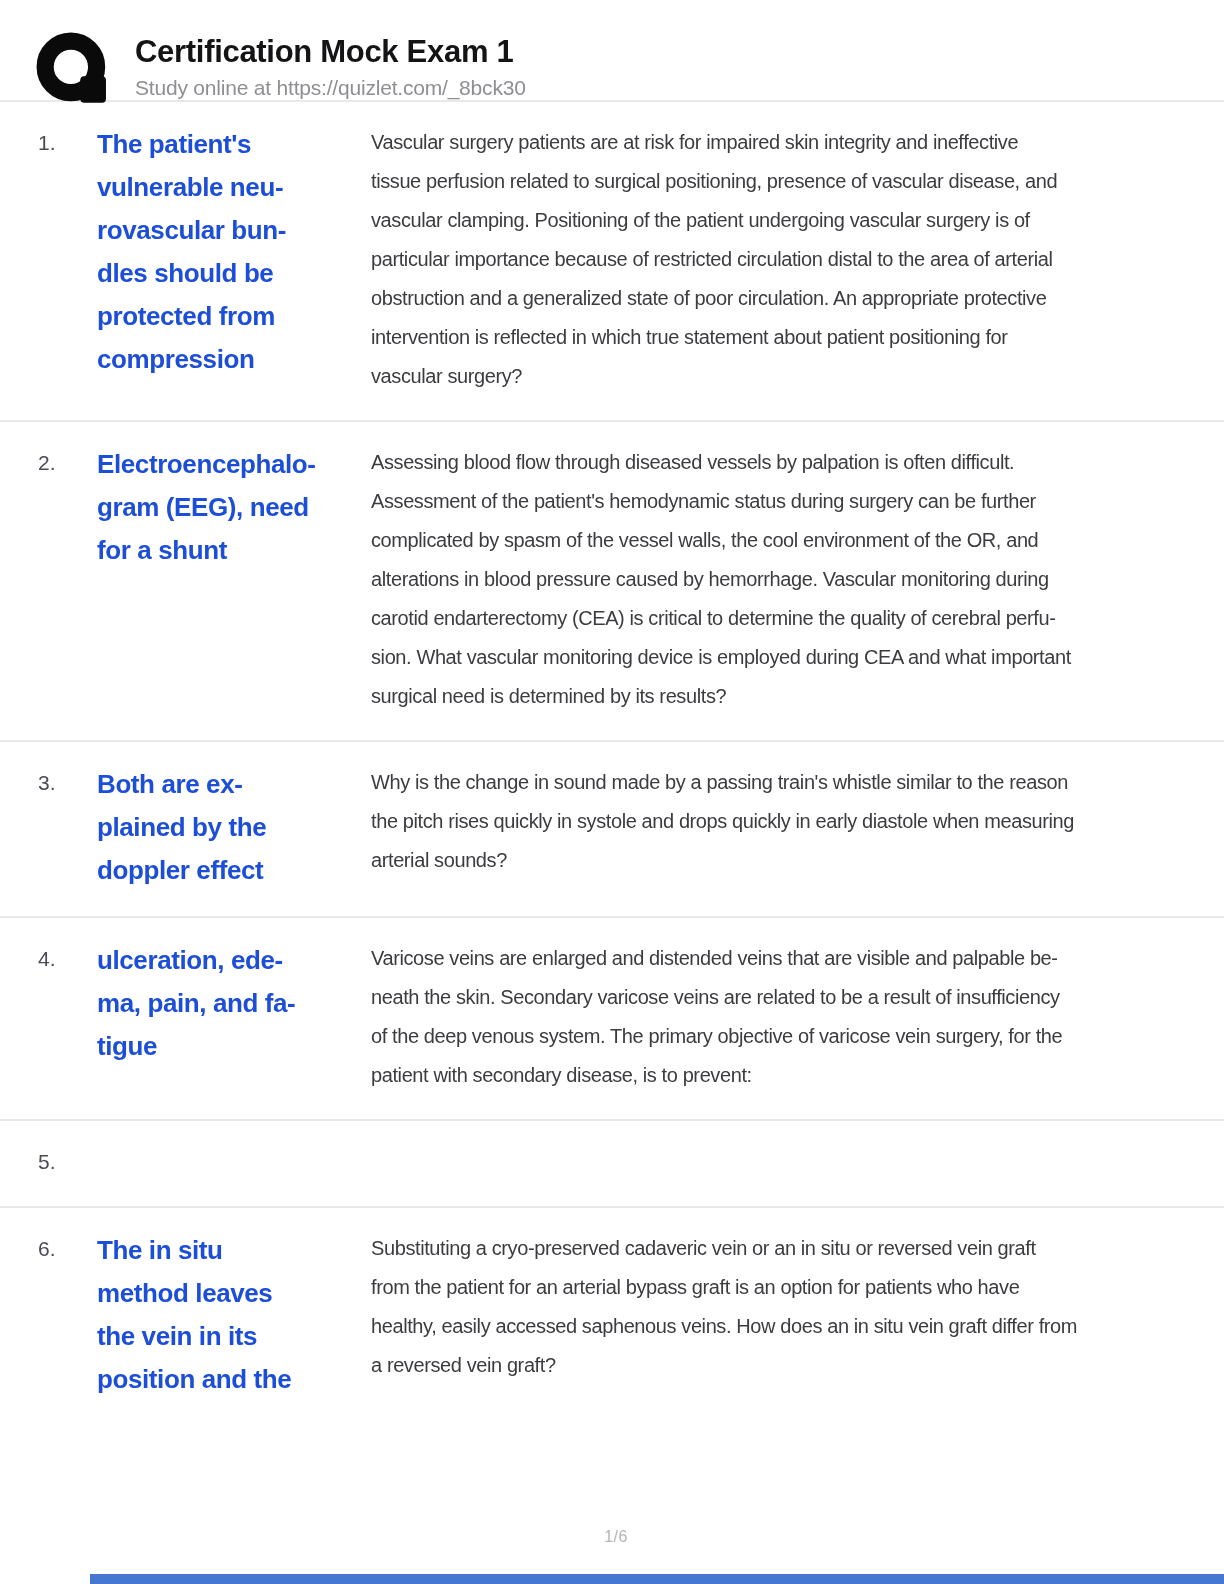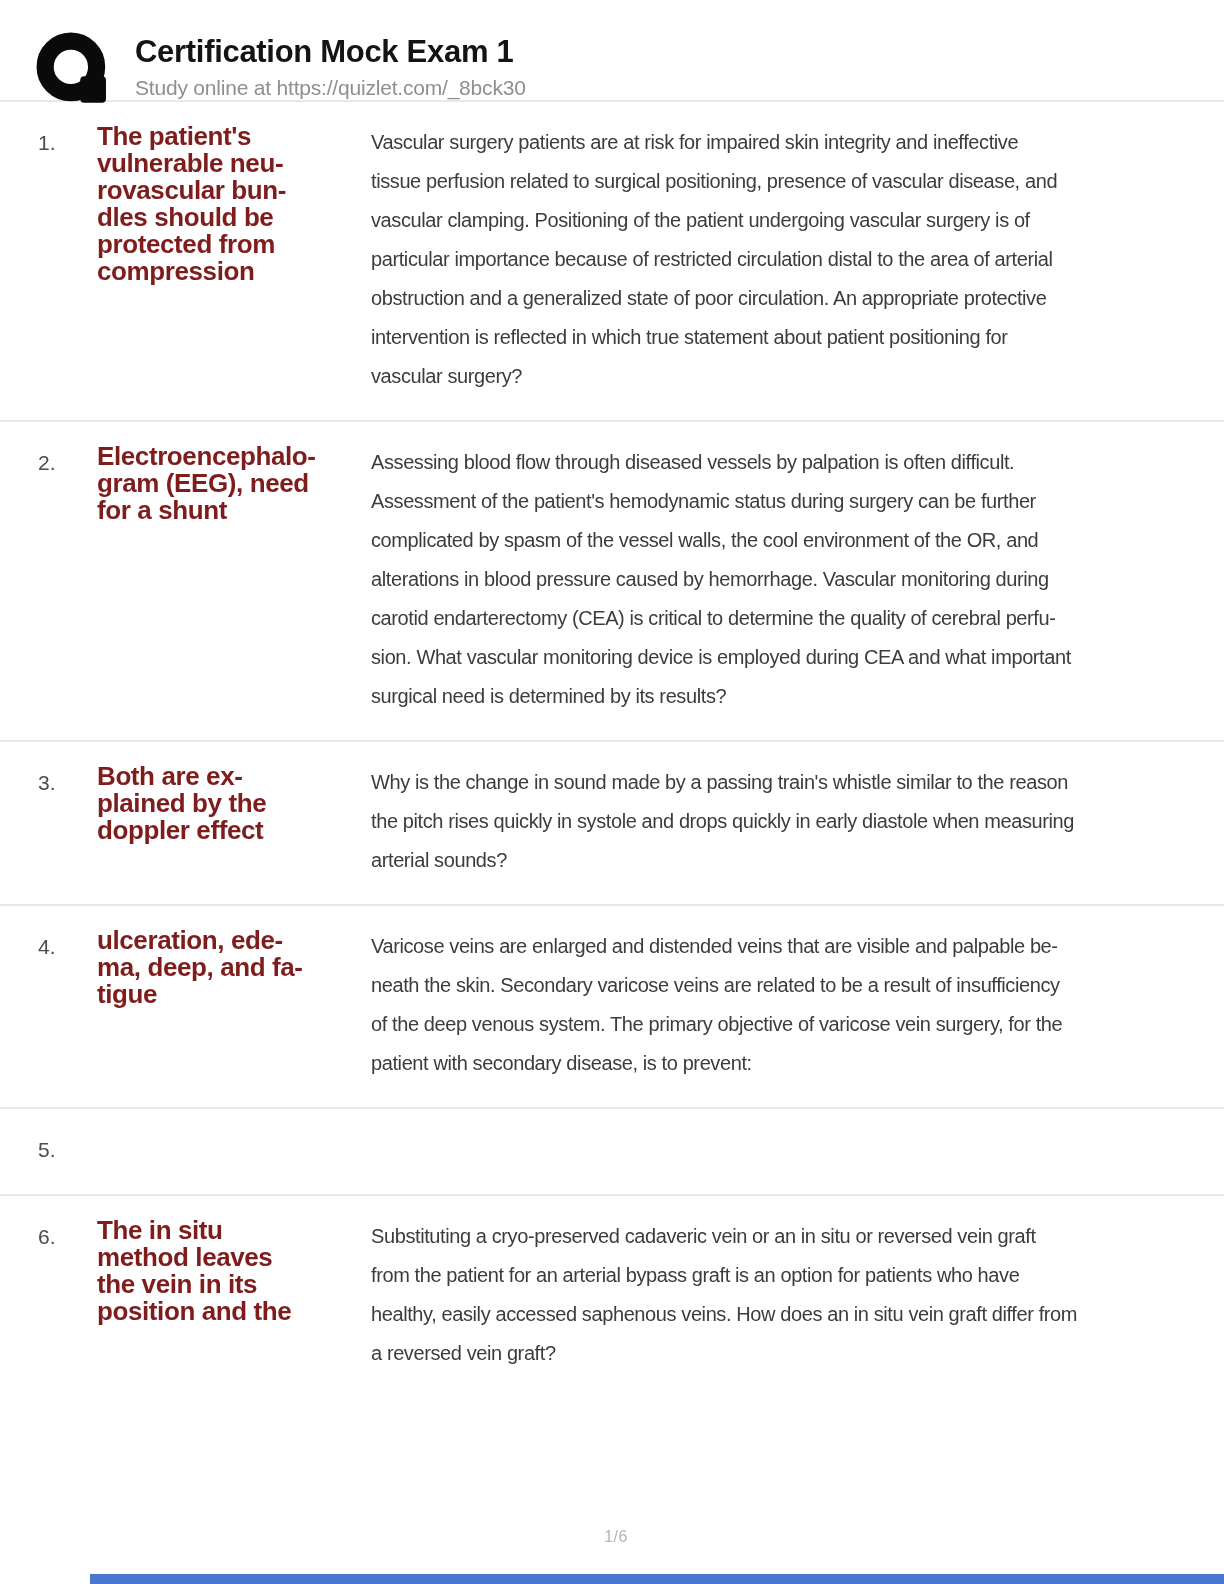--- a/index.html
+++ b/index.html
@@ -48,23 +48,23 @@
   .item:not(:last-child) { border-bottom: 2px solid #e8e8ea; }
   .num {
     font-size: 21px;
     font-weight: 300;
     color: #4b4b52;
     line-height: 40px;
   }
   .term {
     font-size: 26px;
     font-weight: 700;
-    color: #7f1d1d;
+    color: #1d4ed8;
     letter-spacing: -0.4px;
-    line-height: 27px;
+    line-height: 43px;
     white-space: pre-line;
     padding-right: 10px;
   }
   .def {
     font-size: 20px;
     font-weight: 300;
     color: #3c3c40;
     letter-spacing: -0.4px;
     line-height: 39px;
     white-space: pre-line;
@@ -143,21 +143,21 @@
     <div class="term">Both are ex-
 plained by the
 doppler effect</div>
     <div class="def">Why is the change in sound made by a passing train's whistle similar to the reason
 the pitch rises quickly in systole and drops quickly in early diastole when measuring
 arterial sounds?</div>
   </div>
       <div class="item">
     <div class="num">4.</div>
     <div class="term">ulceration, ede-
-ma, deep, and fa-
+ma, pain, and fa-
 tigue</div>
     <div class="def">Varicose veins are enlarged and distended veins that are visible and palpable be-
 neath the skin. Secondary varicose veins are related to be a result of insufficiency
 of the deep venous system. The primary objective of varicose vein surgery, for the
 patient with secondary disease, is to prevent:</div>
   </div>
       <div class="item">
     <div class="num">5.</div>
   </div>
       <div class="item">

